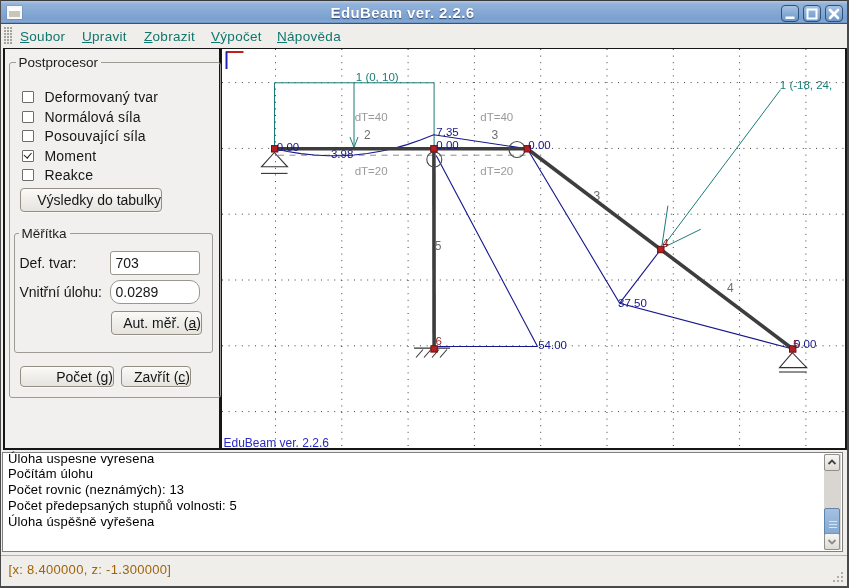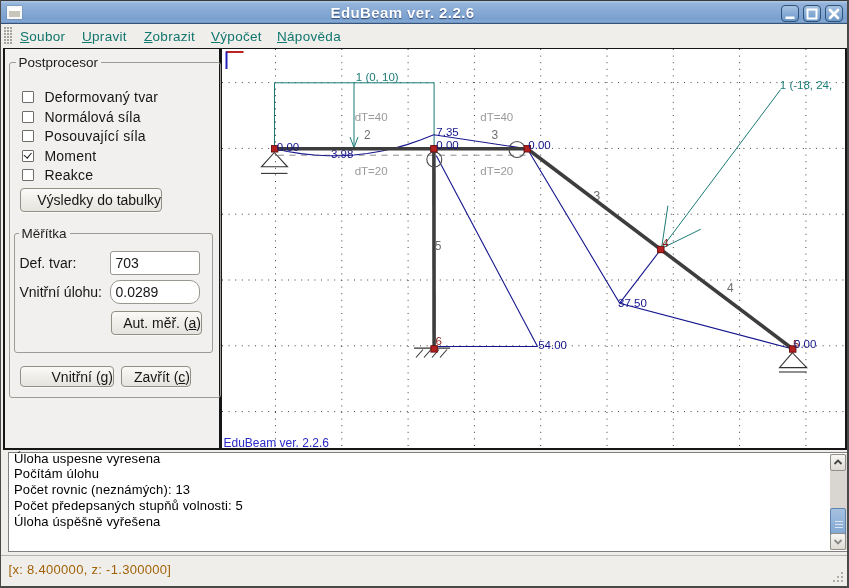--- a/index.html
+++ b/index.html
@@ -42,21 +42,21 @@
 .cbox .mark { position:absolute; left:1.5px; top:1px; width:7px; height:4.5px;
   border-left:1.7px solid #1a1a1a; border-bottom:1.7px solid #1a1a1a; transform:rotate(-50deg); }
 .cblabel { position:absolute; left:23px; top:-2px; font-size:14px; letter-spacing:.2px; color:#161616; white-space:nowrap; }
 .gtkbtn { position:absolute; border:1px solid #948f85; border-radius:4px;
   background:linear-gradient(#fbfaf8, #f0efeb 45%, #e6e4df);
   font-size:14px; color:#161616; text-align:right; box-shadow:0 1px 0 rgba(255,255,255,.6); }
 .entry { position:absolute; border:1px solid #99978f; border-radius:3px; background:#fff;
   font-size:14px; color:#161616; padding-left:4.5px; }
 .flabel { position:absolute; font-size:14px; color:#161616; }
 
-#logarea { position:absolute; left:8px; top:451.5px; width:840.5px; height:100.5px;
+#logarea { position:absolute; left:2px; top:451.5px; width:840.5px; height:100.5px;
   background:#fff; border:1px solid #808080; }
 #logtext { position:absolute; left:5px; top:-2px; right:20px; font-size:13px; letter-spacing:.15px; color:#000;
   line-height:15.8px; white-space:pre; overflow:hidden; height:102px; }
 #scrollbar { position:absolute; right:1px; top:1px; width:17px; height:96.5px; background:#d9d6d1; }
 .sbbtn { position:absolute; left:0px; width:16px; height:17px; border:1px solid #928f89;
   border-radius:2px; background:linear-gradient(#f7f6f4, #dedbd5); }
 #sbthumb { position:absolute; left:0px; top:54px; width:16px; height:32px;
   border:1px solid #5f84ae; border-radius:2px;
   background:linear-gradient(#a5c0e0, #7ca4d0); }
 #sbthumb .grips { position:absolute; left:4px; top:12px; width:8px; height:8px;
@@ -136,21 +136,21 @@
       </div>
     <div class="gtkbtn" style="left:15.5px; top:139px; width:142px; height:24px; line-height:23px;">Výsledky do tabulky</div>
 
     <div class="groupbox" style="left:9.5px; top:184px; width:198.5px; height:120px;"></div>
     <div class="gblabel" style="left:14px; top:177px;">Měřítka</div>
     <div class="flabel" style="left:15px; top:206px;">Def. tvar:</div>
     <div class="entry" style="left:105.5px; top:202px; width:90px; height:24px; line-height:23px;">703</div>
     <div class="flabel" style="left:15px; top:235px;">Vnitřní úlohu:</div>
     <div class="entry" style="left:105.5px; top:231px; width:90px; height:24px; line-height:23px;border-radius:10px;">0.0289</div>
     <div class="gtkbtn" style="left:106.5px; top:262px; width:91px; height:24px; line-height:23px;">Aut. měř. (<u>a</u>)</div>
-    <div class="gtkbtn" style="left:15.5px; top:317px; width:94px; height:21px; line-height:20px;">Vnitřní (g)</div>
+    <div class="gtkbtn" style="left:15.5px; top:317px; width:94px; height:21px; line-height:20px;">Počet (g)</div>
     <div class="gtkbtn" style="left:116.5px; top:317px; width:70px; height:21px; line-height:20px;">Zavřít (<u>c</u>)</div>
   </div>
 
   <div id="canvas">
     <svg width="624" height="399" viewBox="0 0 624 399" font-family="Liberation Sans, sans-serif">
 
       <g stroke="#3e3e3e" stroke-width="1" stroke-dasharray="1 5.6">
         <line x1="53.5" y1="0" x2="53.5" y2="399"></line>
         <line x1="119.8" y1="0" x2="119.8" y2="399"></line>
         <line x1="186.1" y1="0" x2="186.1" y2="399"></line>

